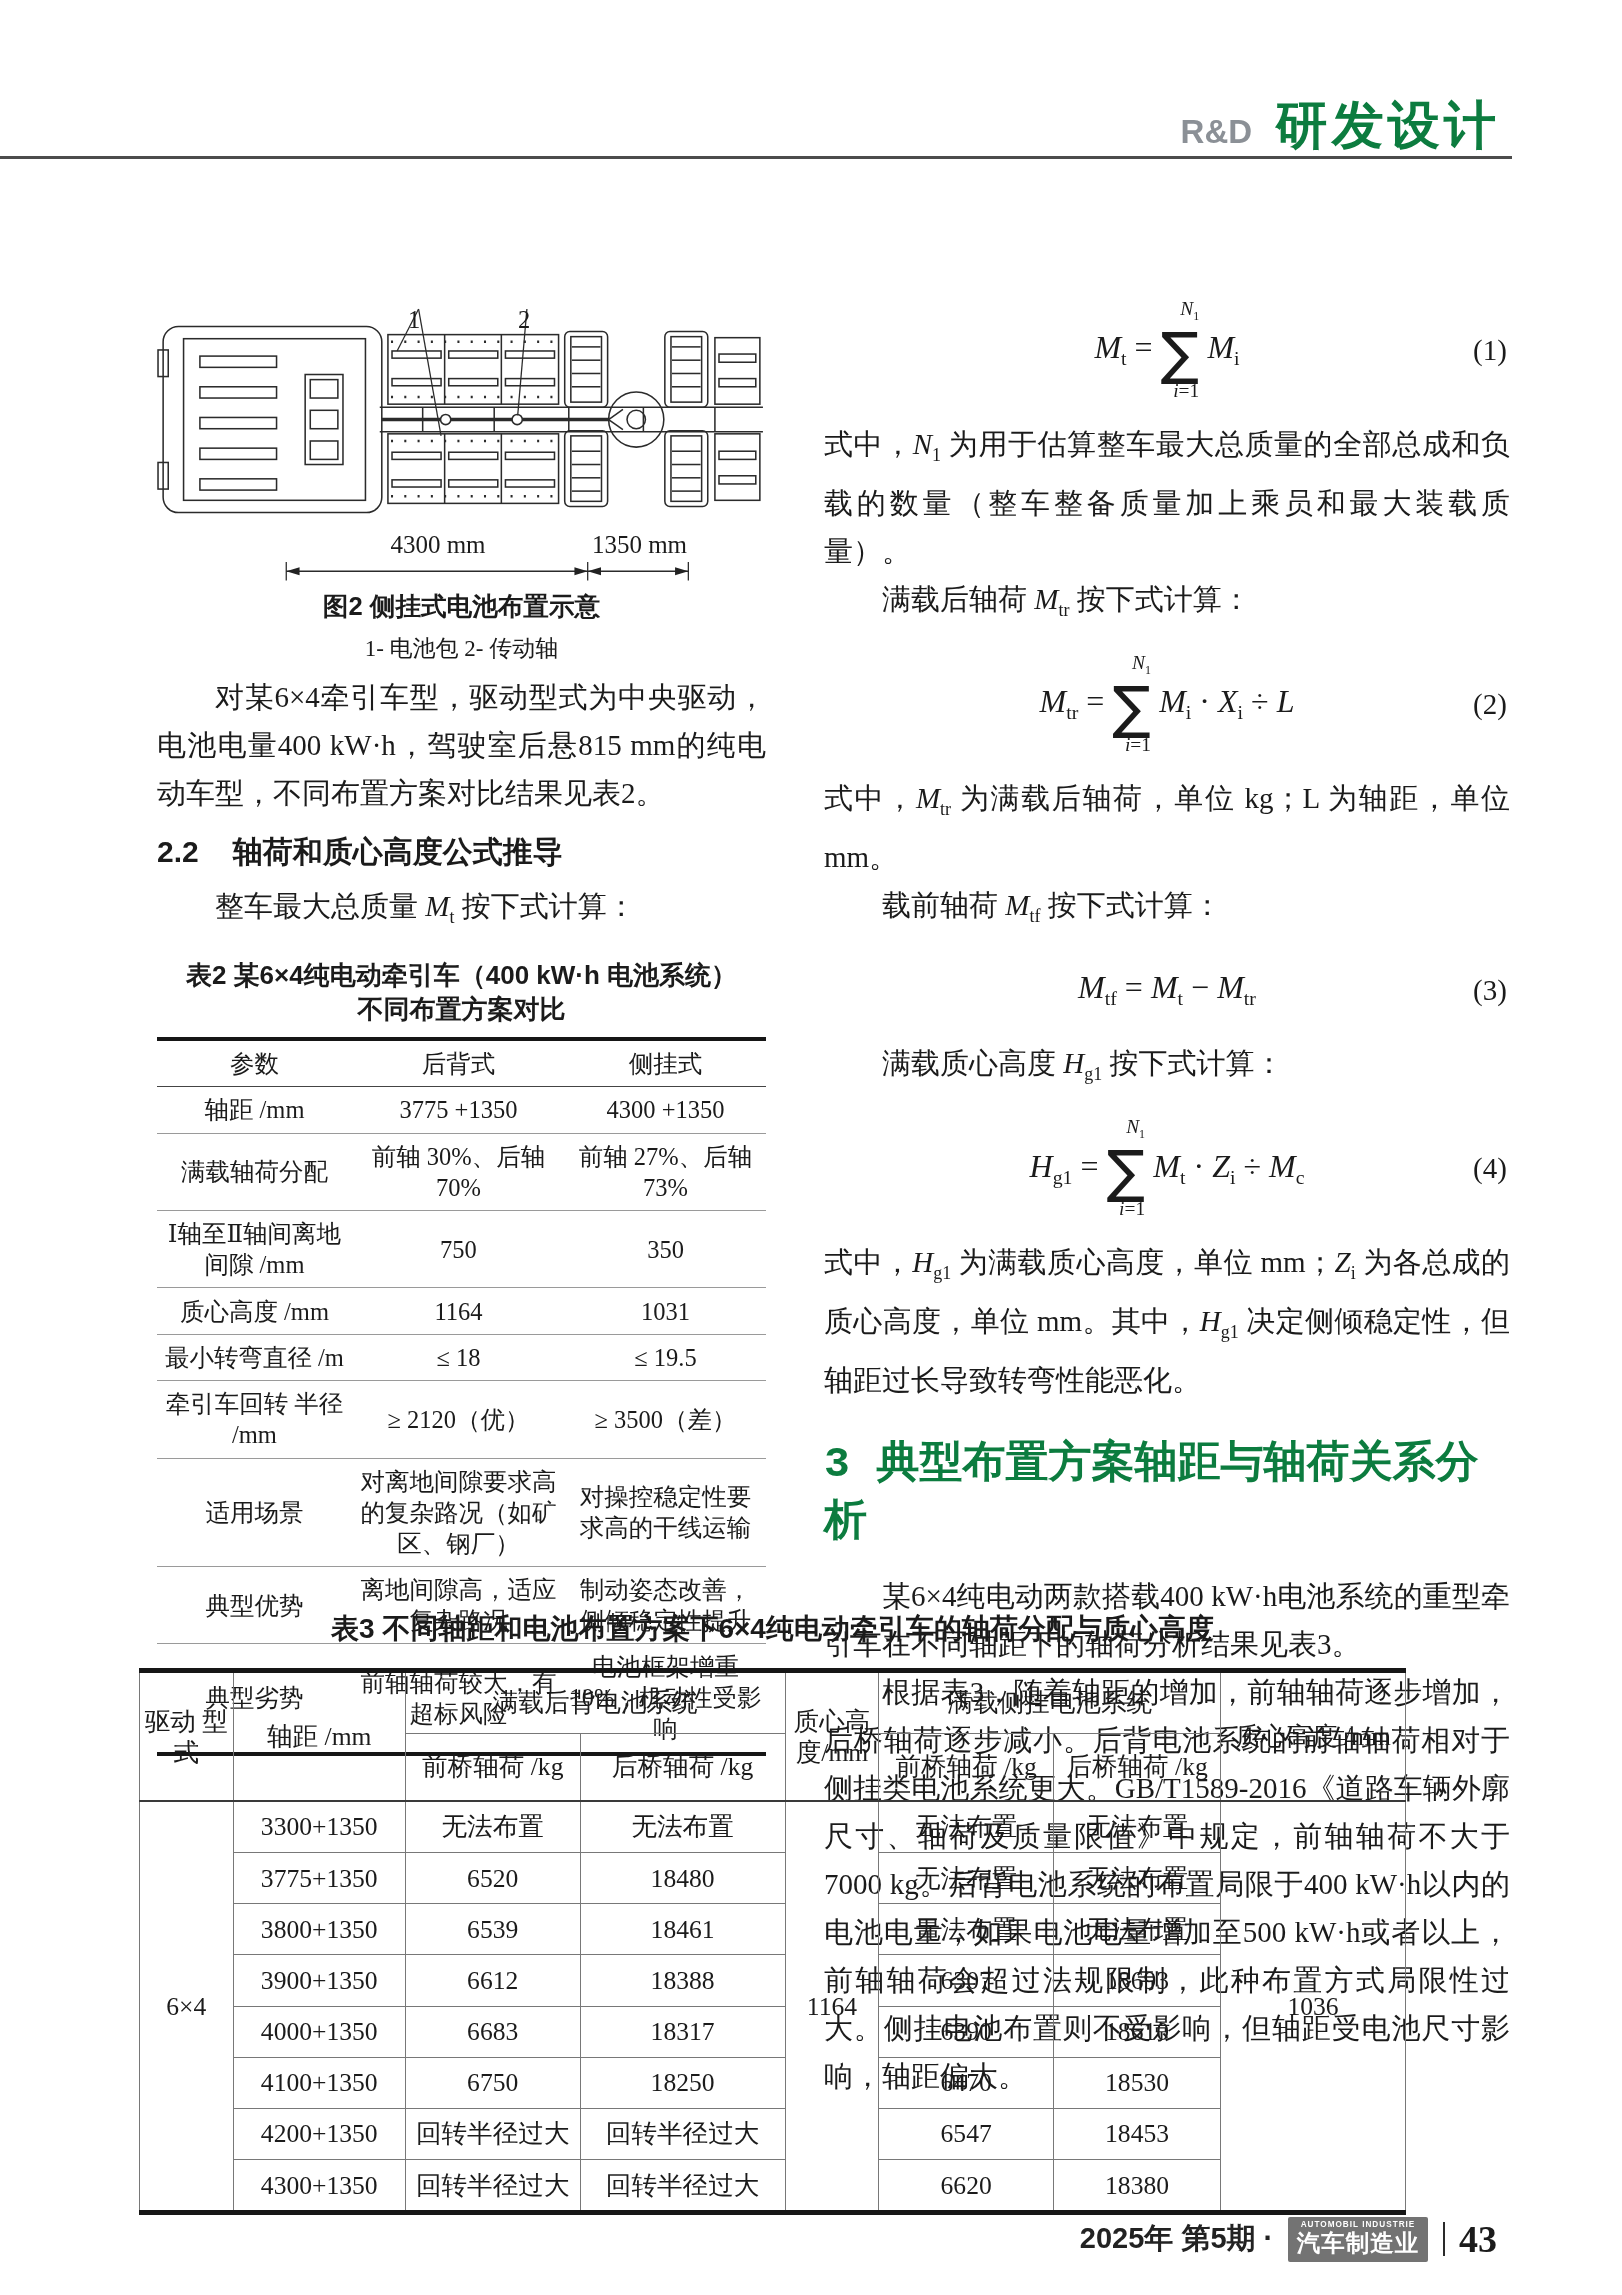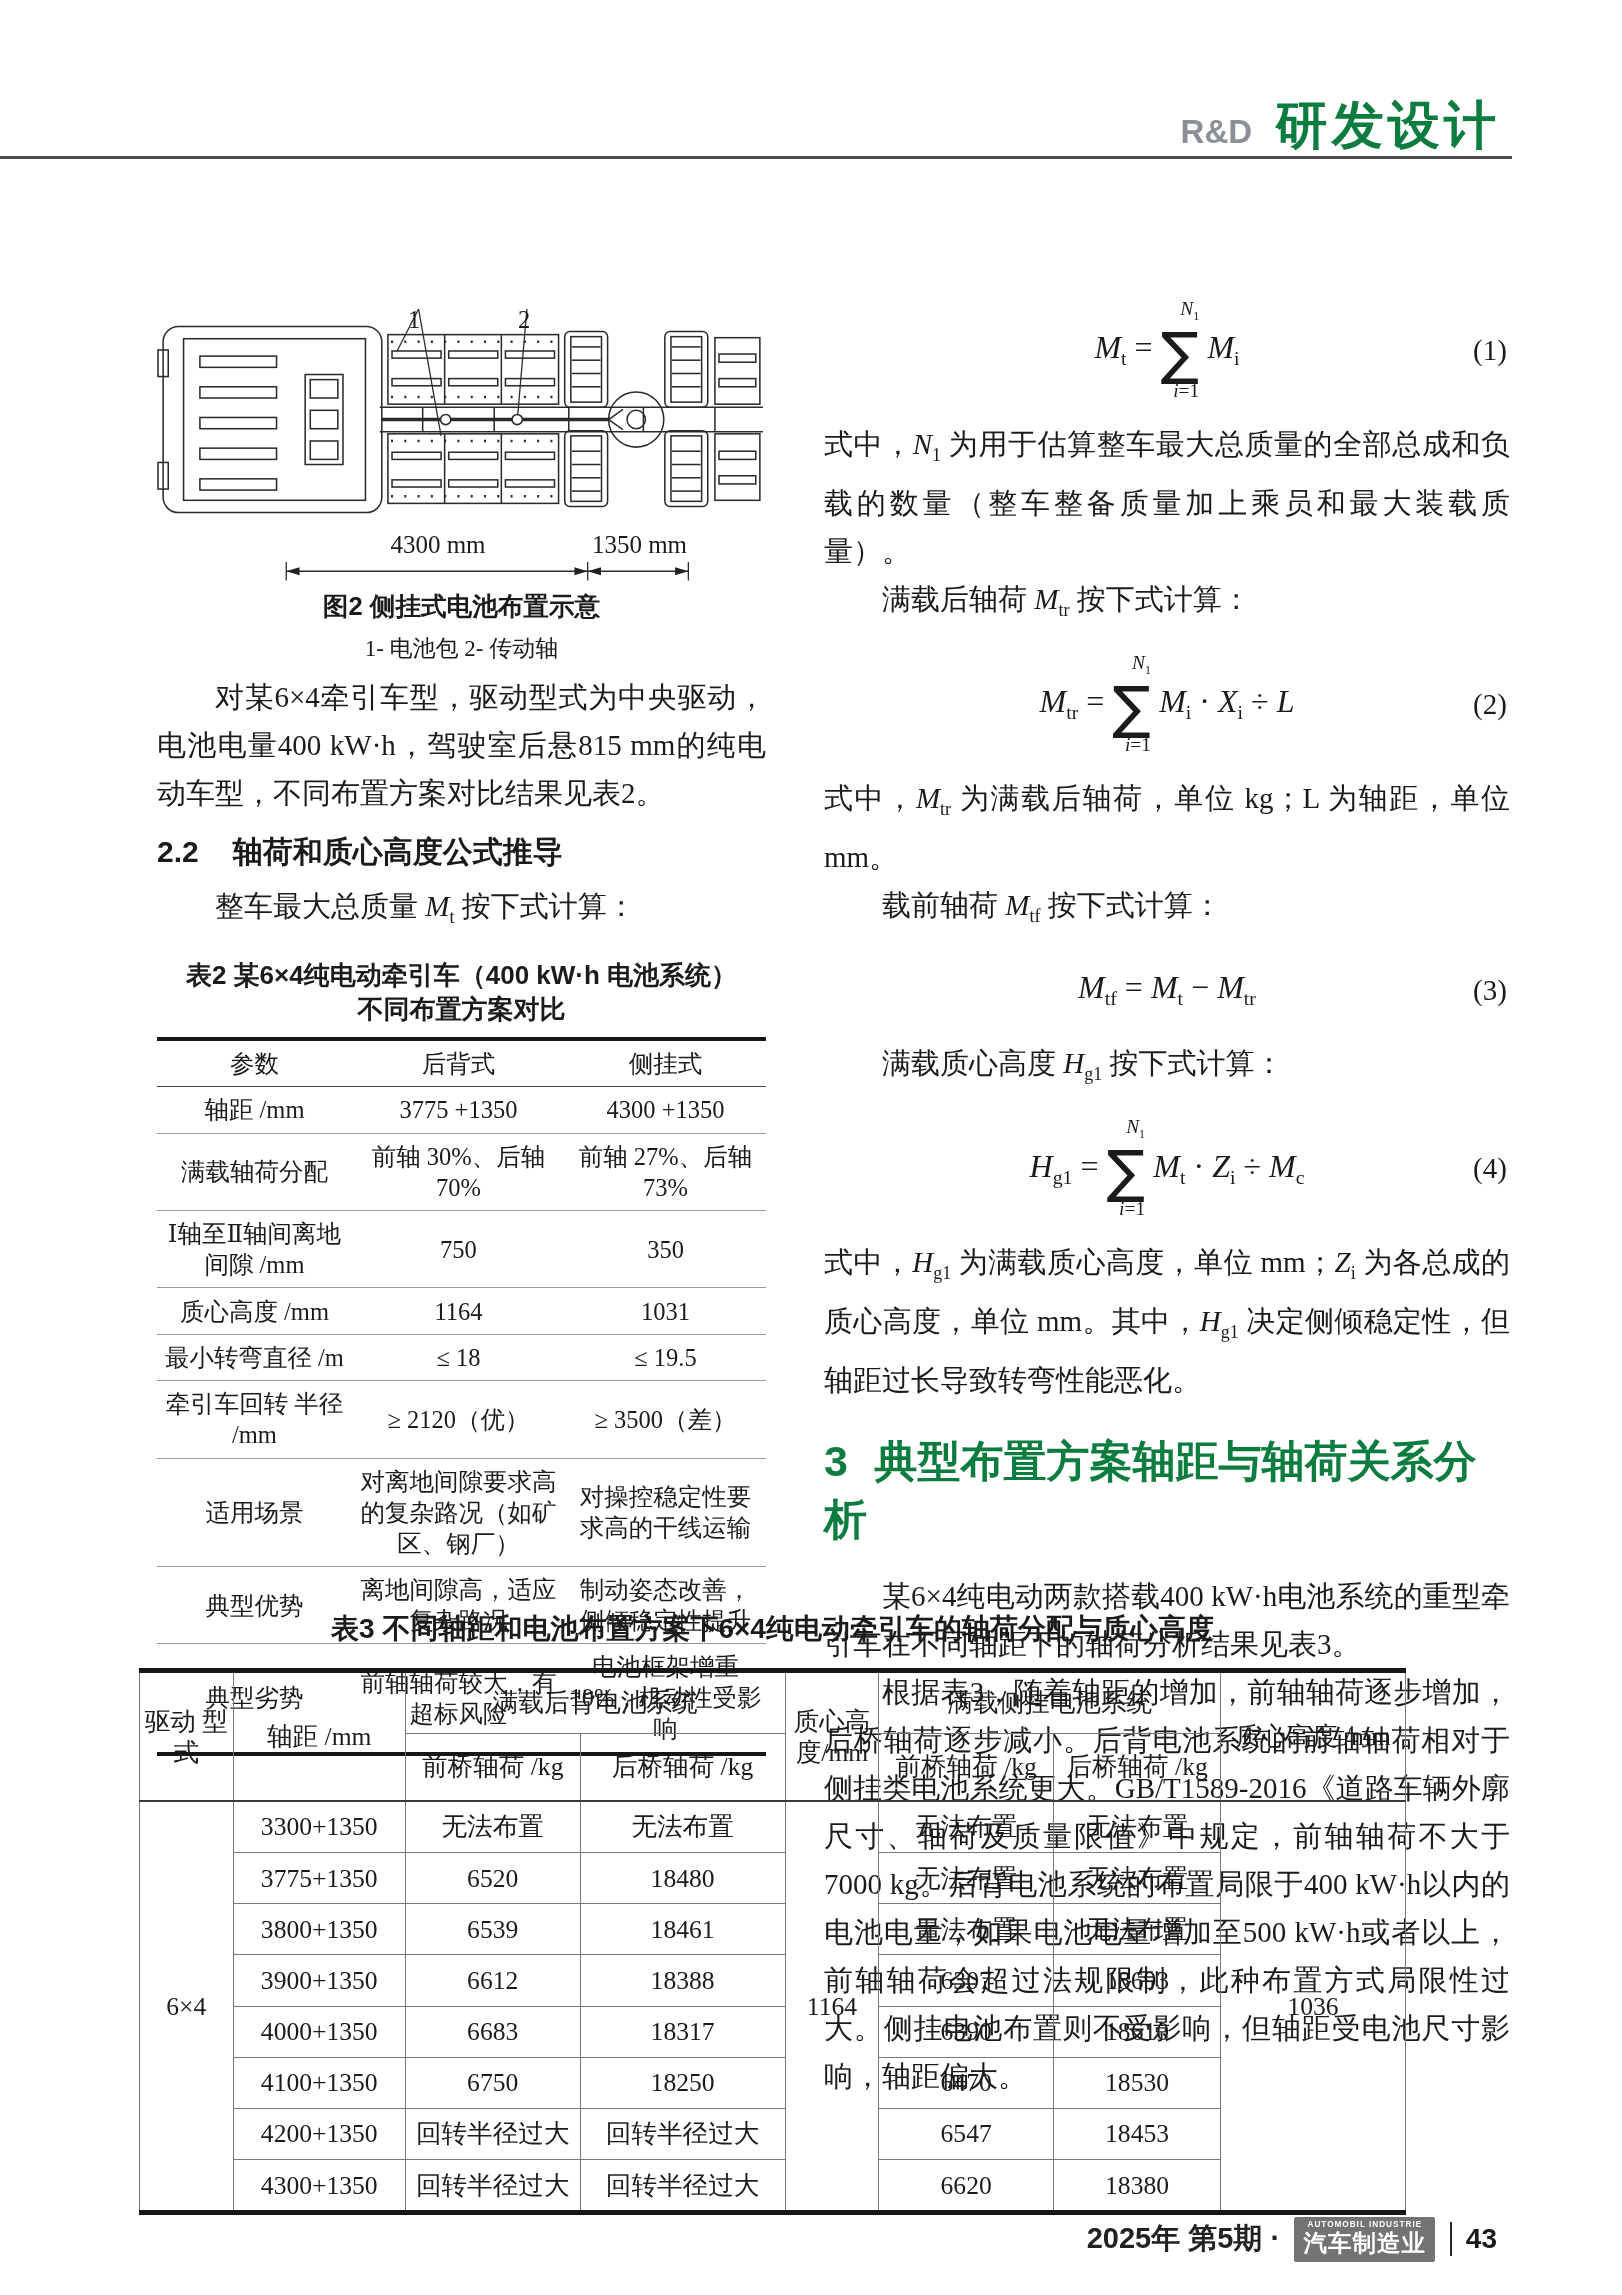--- a/index.html
+++ b/index.html
@@ -26,21 +26,21 @@
   .dims{position:relative;height:52px;}
   .dim{position:absolute;top:0;font-size:25px;}
   .dim.d1{left:199px;width:164px;text-align:center;}
   .dim.d2{left:429px;width:107px;text-align:center;}
   .dimline{position:absolute;left:0;bottom:0;width:609px;height:22.5px;}
   .fig-caption{text-align:center;font-family:"Liberation Sans","DejaVu Sans",sans-serif;font-weight:bold;font-size:25.6px;margin-top:6.1px;}
   .fig-legend{text-align:center;font-size:23px;margin-top:9.2px;}
   
   .h22{margin:15.3px 0 8.2px;font-family:"Liberation Sans","DejaVu Sans",sans-serif;font-weight:bold;font-size:30px;color:#1b1b1b;}
   .h22 .num{margin-right:34px;}
-  .h3{margin:29px 0 22.5px;font-family:Liberation Sans, sans-serif;font-weight:bold;font-size:43px;color:#0c7c3f;}
+  .h3{margin:29px 0 22.5px;font-family:Liberation Mono, monospace;font-weight:bold;font-size:43px;color:#0c7c3f;}
   .h3 .num{margin-right:26.6px;}
   
   .eq{position:relative;display:flex;justify-content:center;align-items:center;margin:11.2px 0;min-height:77px;font-size:32px;}
   .eq.sumline{min-height:118px;}
   .eq-num{position:absolute;right:3.1px;top:50%;transform:translateY(-50%);font-size:29px;}
   .sum{display:inline-flex;flex-direction:column;align-items:flex-end;line-height:1;margin:0 8.2px;}
   .sum .lim{font-size:19.4px;line-height:22.5px;}
   .sum .sigma{font-family:"DejaVu Sans","Liberation Sans",sans-serif;font-size:57px;line-height:53px;}
   
   .t2{margin-top:17.4px;}
@@ -61,21 +61,21 @@
   .table3 thead th.deep{border-bottom:2.6px solid #3a3a3a;}
   .table3 thead tr.sub th{border-bottom:2.6px solid #3a3a3a;}
   .table3 tbody td{height:40px;}
   
   .footer{position:absolute;top:2217px;right:126px;display:flex;align-items:center;gap:14.3px;}
   .issue{font-family:"Liberation Sans","DejaVu Sans",sans-serif;font-weight:bold;font-size:29px;color:#222;}
   .logo{background:#737373;color:#fff;padding:2px 9.2px 5.1px;border-radius:2px;text-align:center;}
   .logo-top{font-family:"Liberation Sans","DejaVu Sans",sans-serif;font-weight:bold;font-size:8.2px;letter-spacing:1px;line-height:11.2px;}
   .logo-main{font-family:"Liberation Sans","DejaVu Sans",sans-serif;font-weight:bold;font-size:23.5px;line-height:26.6px;letter-spacing:1px;}
   .fdivider{width:2px;height:34px;background:#2a2a2a;}
-  .pageno{font-family:Liberation Sans, sans-serif;font-weight:bold;font-size:28px;}
+  .pageno{font-family:Liberation Serif, serif;font-weight:bold;font-size:38px;}
   svg{stroke:#2b2b2b;fill:none;stroke-width:3;}
   svg .fill{fill:#222;stroke:none;}
   svg .thick{stroke-width:7;}
   svg .thin{stroke-width:2.5;}
 </style>
 </head>
 <body>
 
 <div class="page">
 

